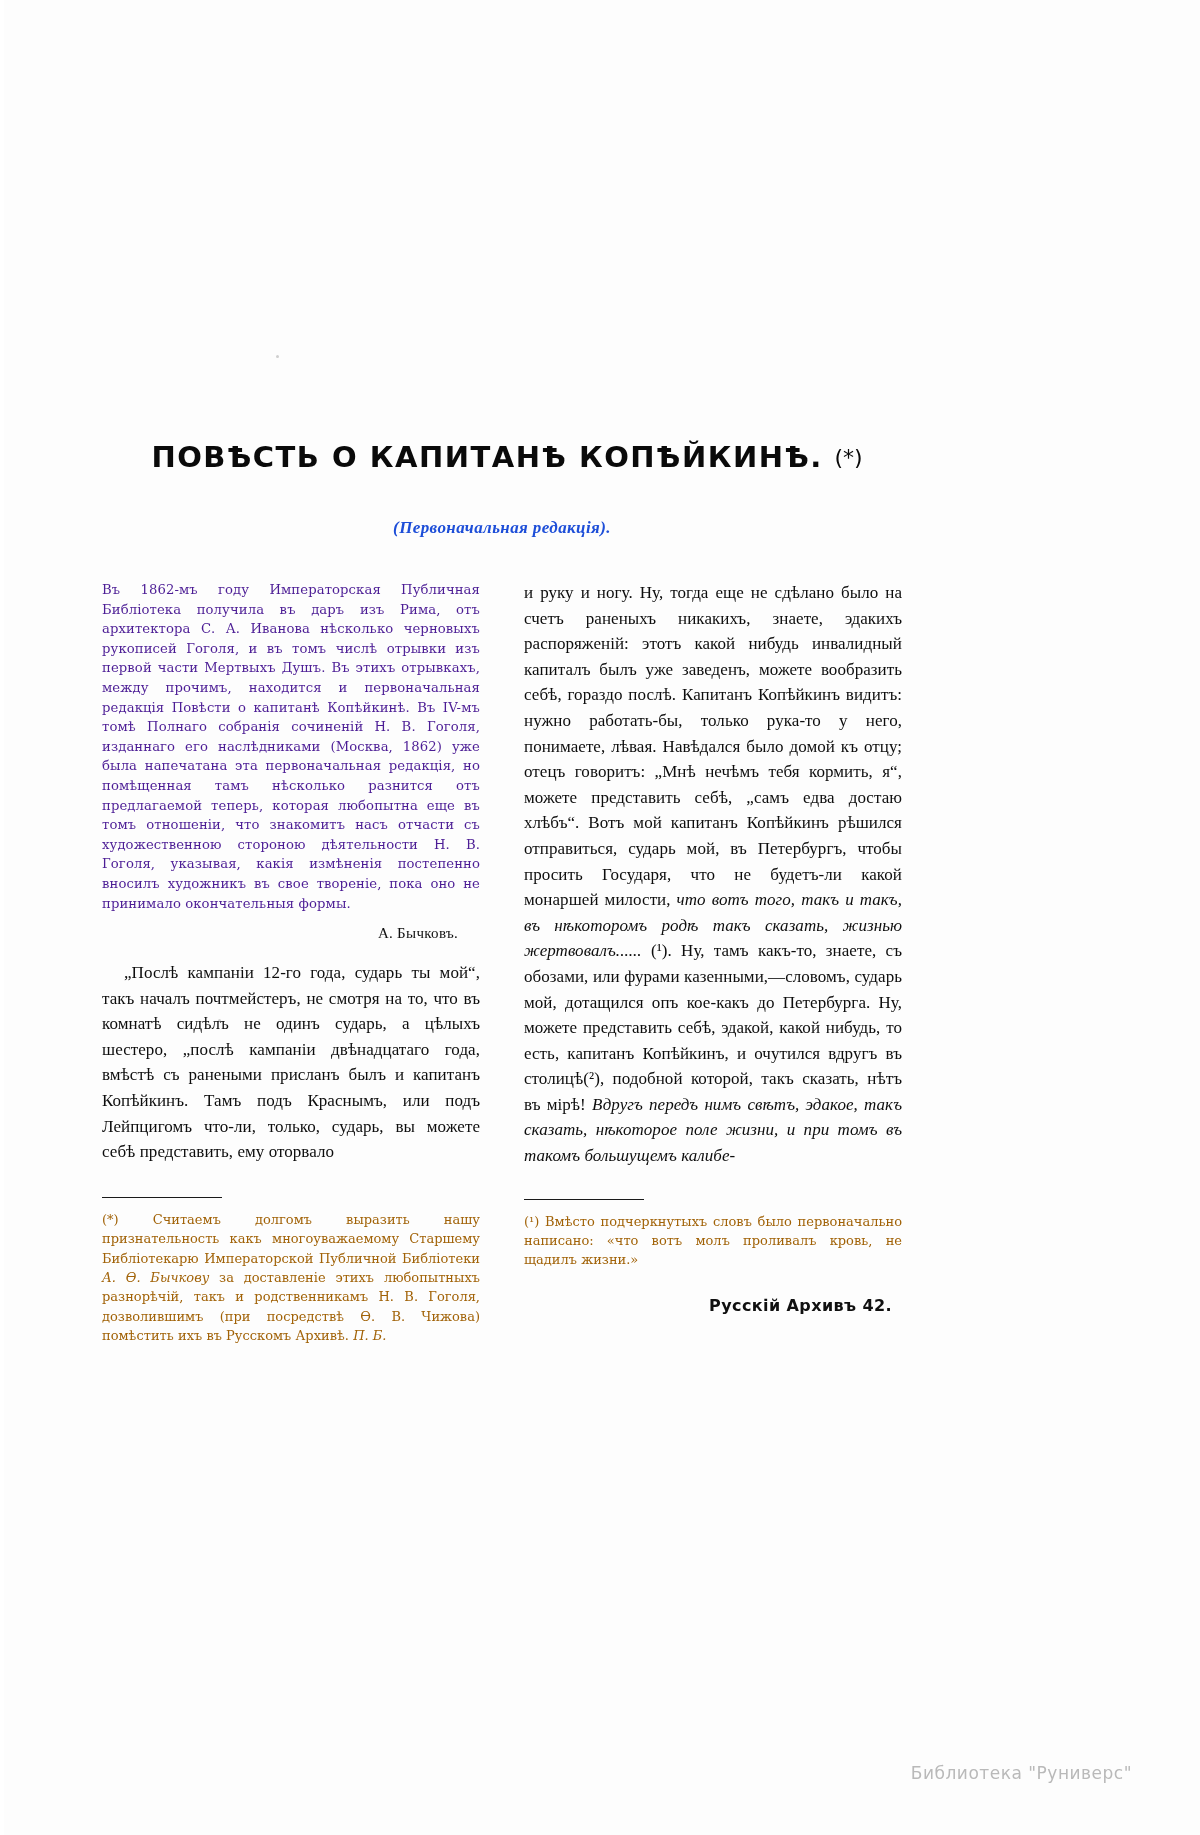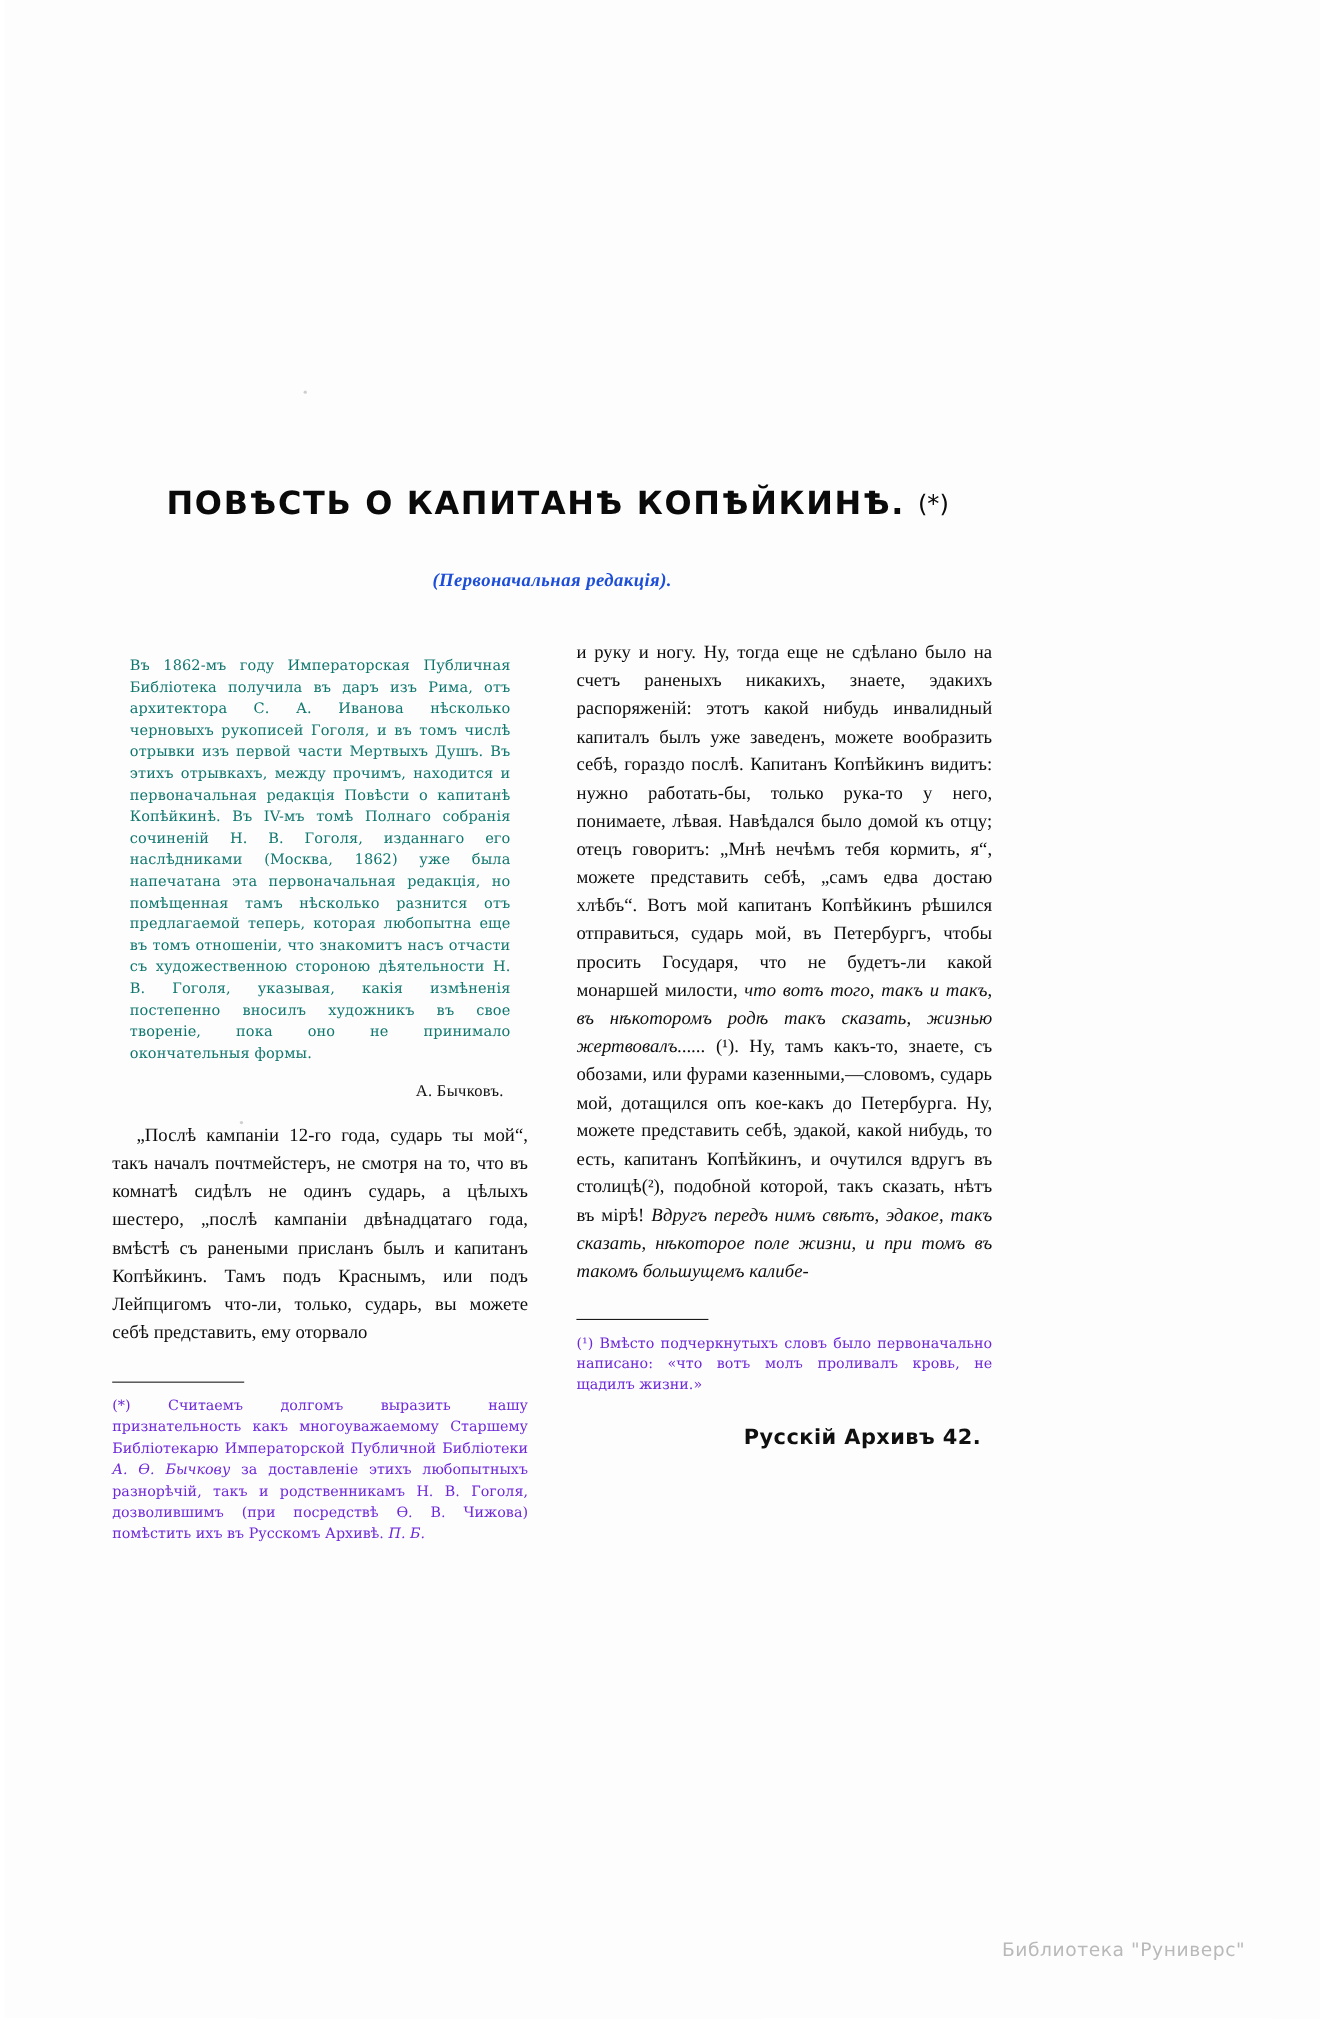--- a/index.html
+++ b/index.html
@@ -63,23 +63,23 @@
   .col {
     width: 378px;
   }
   .col.left { margin-right: 44px; }
 
   .p-intro {
     font-family: "DejaVu Serif", serif;
     font-size: 13.2px;
     line-height: 19.6px;
     text-align: justify;
-    margin: 16px;
+    margin: 0;
     letter-spacing: 0.1px;
-    color: #0f766e;
+    color: #4c1d95;
   }
   .sign {
     text-align: right;
     font-family: "Liberation Serif", serif;
     font-size: 15px;
     margin-top: 12px;
     margin-right: 22px;
     letter-spacing: 0.3px;
   }
   .body-text {
@@ -100,28 +100,28 @@
     height: 1px;
     background: #1a1a1a;
     margin: 30px 0 12px 0;
   }
   .footnote {
     font-family: "DejaVu Serif", serif;
     font-size: 13px;
     line-height: 19.4px;
     text-align: justify;
     margin: 0 0 4px 0;
-    color: #6d28d9;
+    color: #a16207;
   }
   .footnote .it { font-style: italic; }
   .journal {
     text-align: right;
     font-family: "DejaVu Sans", serif;
     font-weight: bold;
-    font-size: 19px;
+    font-size: 16px;
     margin-top: 26px;
     margin-right: 10px;
     letter-spacing: 0.4px;
     color: #101010;
   }
   .left-foot { margin-top: 32px; }
   .watermark {
     position: absolute;
     right: 72px;
     bottom: 52px;

